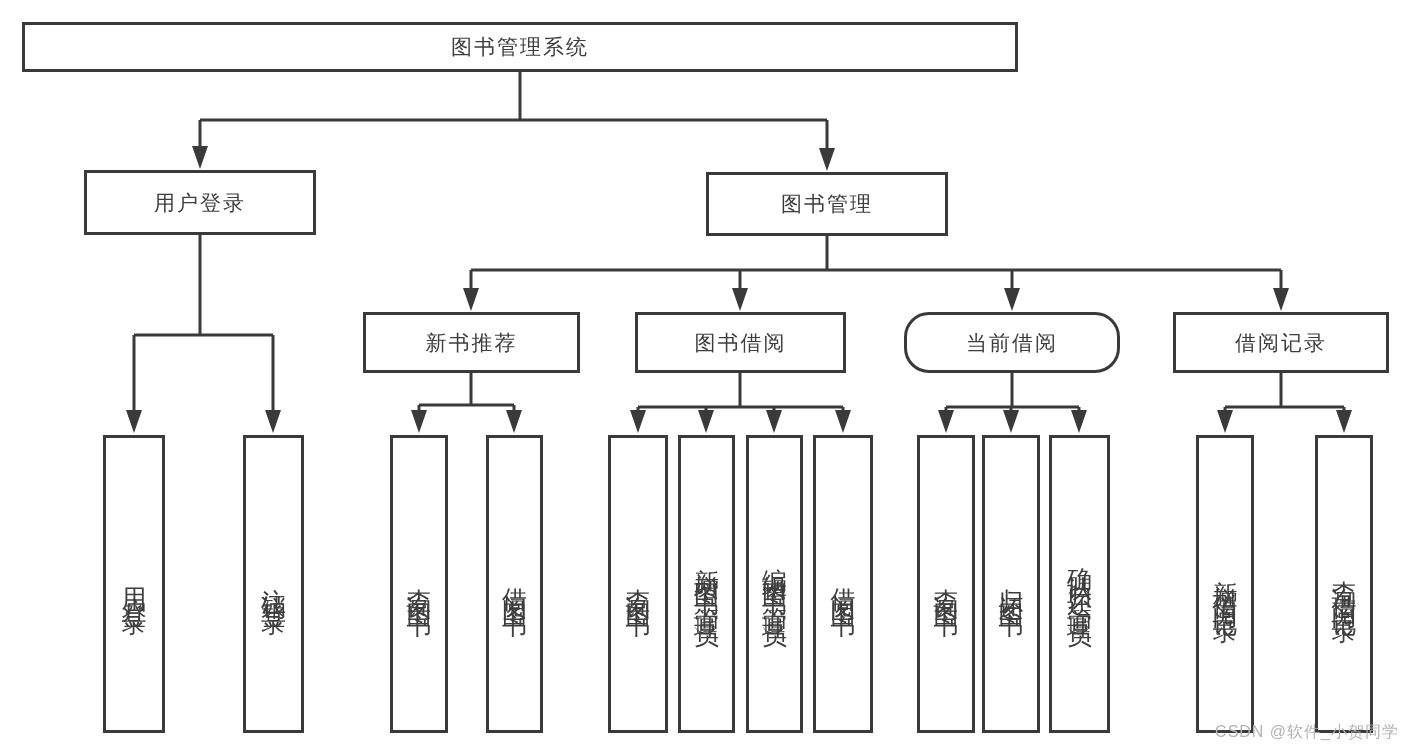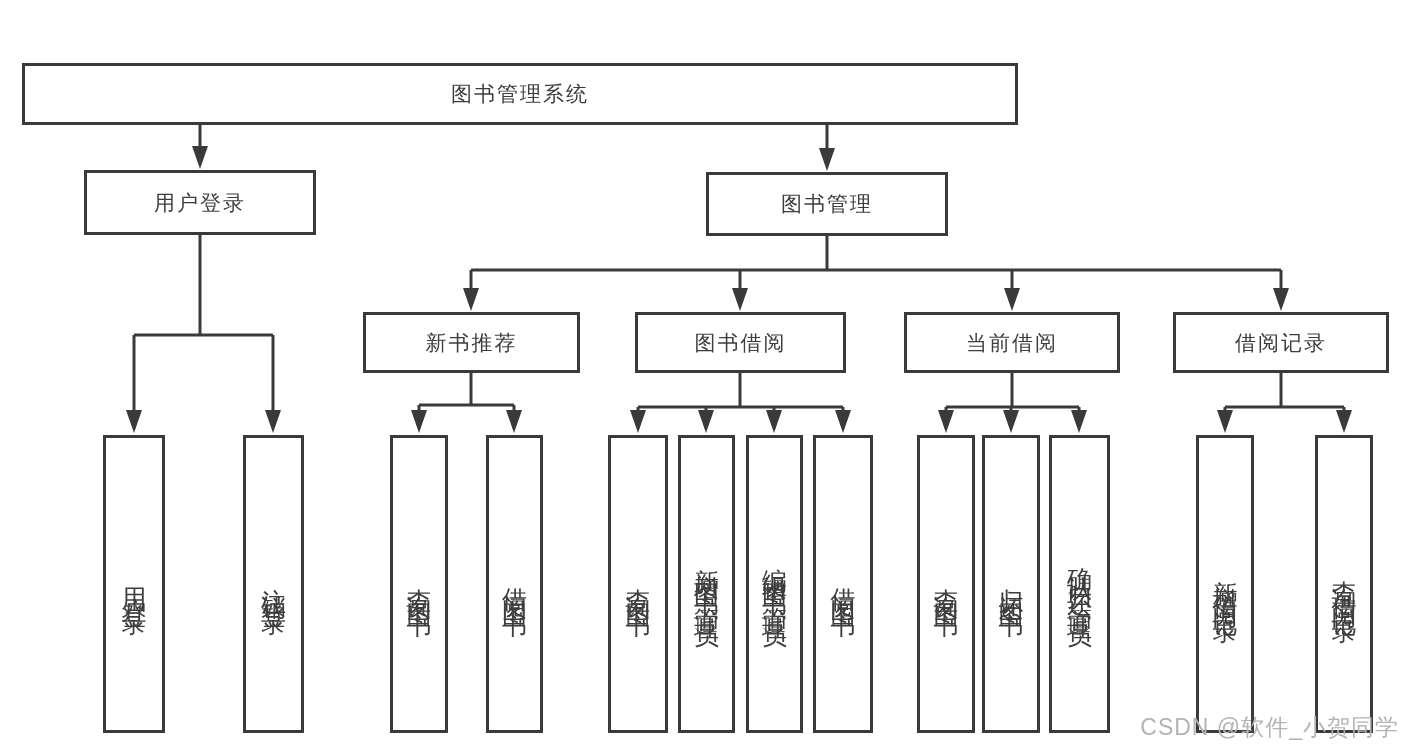--- a/index.html
+++ b/index.html
@@ -26,21 +26,21 @@
     writing-mode:vertical-rl;
     text-orientation:mixed;
     font-size:25px;
     letter-spacing:8px;
     line-height:1;
   }
   .watermark{
     position:absolute;
     right:6px;bottom:4px;
     z-index:5;
-    font-size:23px;
+    font-size:16px;
     color:#b3b3b3;
     letter-spacing:1px;
     white-space:nowrap;
   }
 </style>
 </head>
 <body>
 
 <div class="stage">
 
@@ -77,38 +77,38 @@
       <polygon points="766,410 782,410 774,433"></polygon>
       <polygon points="835,410 851,410 843,433"></polygon>
       <polygon points="938,410 954,410 946,433"></polygon>
       <polygon points="1003,410 1019,410 1011,433"></polygon>
       <polygon points="1071,410 1087,410 1079,433"></polygon>
       <polygon points="1217,410 1233,410 1225,433"></polygon>
       <polygon points="1336,410 1352,410 1344,433"></polygon>
     </g>
   </svg>
 
-  <div class="node root" style="left:22px;top:22px;width:996px;height:62px;margin-top:41px;">
+  <div class="node root" style="left:22px;top:22px;width:996px;height:50px;">
     <span>图书管理系统</span>
   </div>
 
   <div class="node hbox" style="left:84px;top:170px;width:232px;height:65px;">
     <span>用户登录</span>
   </div>
   <div class="node hbox" style="left:363px;top:312px;width:217px;height:61px;">
     <span>新书推荐</span>
   </div>
 
   <div class="node hbox" style="left:706px;top:172px;width:242px;height:64px;">
     <span>图书管理</span>
   </div>
   <div class="node hbox" style="left:635px;top:312px;width:211px;height:61px;align-items:center;">
     <span>图书借阅</span>
   </div>
-  <div class="node hbox" style="left:904px;top:312px;width:216px;height:61px;">
+  <div class="node hbox" style="left:904px;top:312px;width:216px;height:61px;border-radius:25px;">
     <span>当前借阅</span>
   </div>
   <div class="node hbox" style="left:1173px;top:312px;width:216px;height:61px;">
     <span>借阅记录</span>
   </div>
 
   <div class="node leaf" style="left:103px;top:435px;width:62px;height:298px;">
     <span>用户登录</span>
   </div>
   <div class="node leaf" style="left:243px;top:435px;width:61px;height:298px;">

